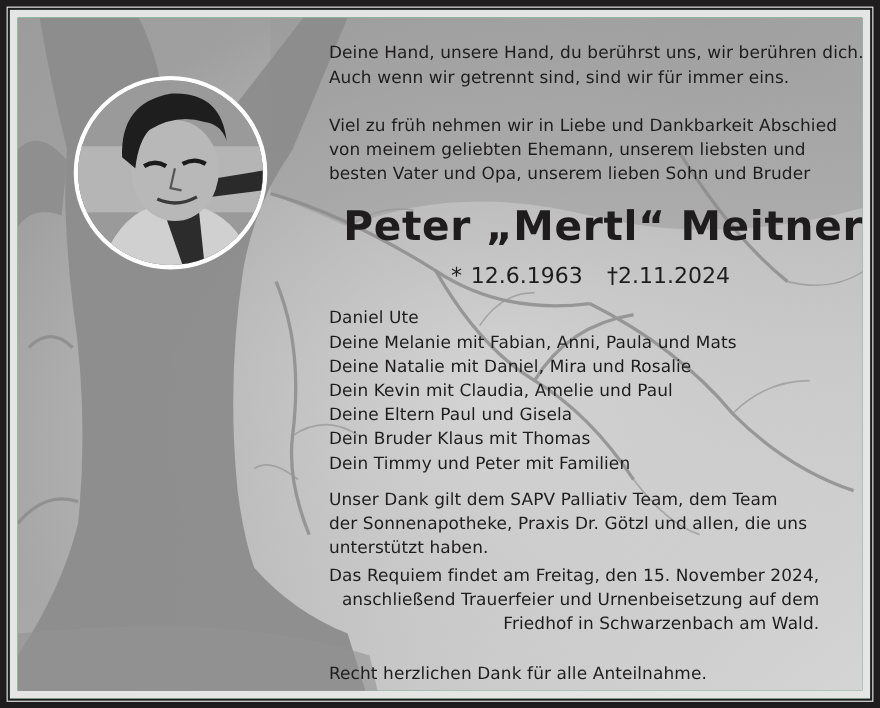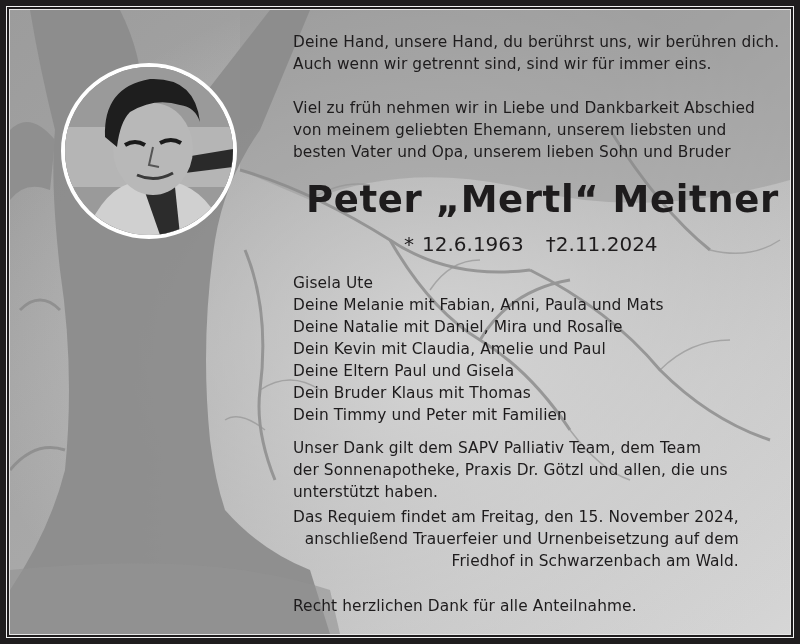--- a/index.html
+++ b/index.html
@@ -7,21 +7,21 @@
     .frame-outer {
       position: absolute; left: 5px; top: 5px; width: 790px; height: 634px;
       background: #1f1d1e;
     }
     .frame-white {
       position: absolute; left: 6px; top: 6px; width: 788px; height: 632px;
       border: 1px solid #f2f2f2; box-sizing: border-box;
     }
     .frame-inner {
       position: absolute; left: 9px; top: 9px; width: 782px; height: 626px;
-      border: 1px solid #e5e5e5; box-sizing: border-box; overflow: hidden;
+      border: 7px solid #e5e5e5; box-sizing: border-box; overflow: hidden;
       background: #15803d;
     }
     .bg { position: absolute; left: 0; top: 0; width: 780px; height: 624px; }
     .portrait {
       position: absolute; left: 51px; top: 53px; width: 176px; height: 176px;
       border-radius: 50%; box-sizing: border-box; border: 4px solid #ffffff;
       overflow: hidden; background: #8e8e8e;
     }
     .portrait svg { display: block; }
     .text {
@@ -133,21 +133,21 @@
     <div>besten Vater und Opa, unserem lieben Sohn und Bruder</div>
   </div>
 
   <div class="text name">Peter „Mertl“ Meitner</div>
 
   <div class="text dates">
     <span class="star">*</span><span>12.6.1963</span><span class="gap"></span><span>†</span><span>2.11.2024</span>
   </div>
 
   <div class="text txt-block family">
-    <div>Gisela Ute</div>
+    <div>Daniel Ute</div>
     <div>Deine Melanie mit Fabian, Anni, Paula und Mats</div>
     <div>Deine Natalie mit Daniel, Mira und Rosalie</div>
     <div>Dein Kevin mit Claudia, Amelie und Paul</div>
     <div>Deine Eltern Paul und Gisela</div>
     <div>Dein Bruder Klaus mit Thomas</div>
     <div>Dein Timmy und Peter mit Familien</div>
   </div>
 
   <div class="text txt-block thanks">
     <div>Unser Dank gilt dem SAPV Palliativ Team, dem Team</div>

